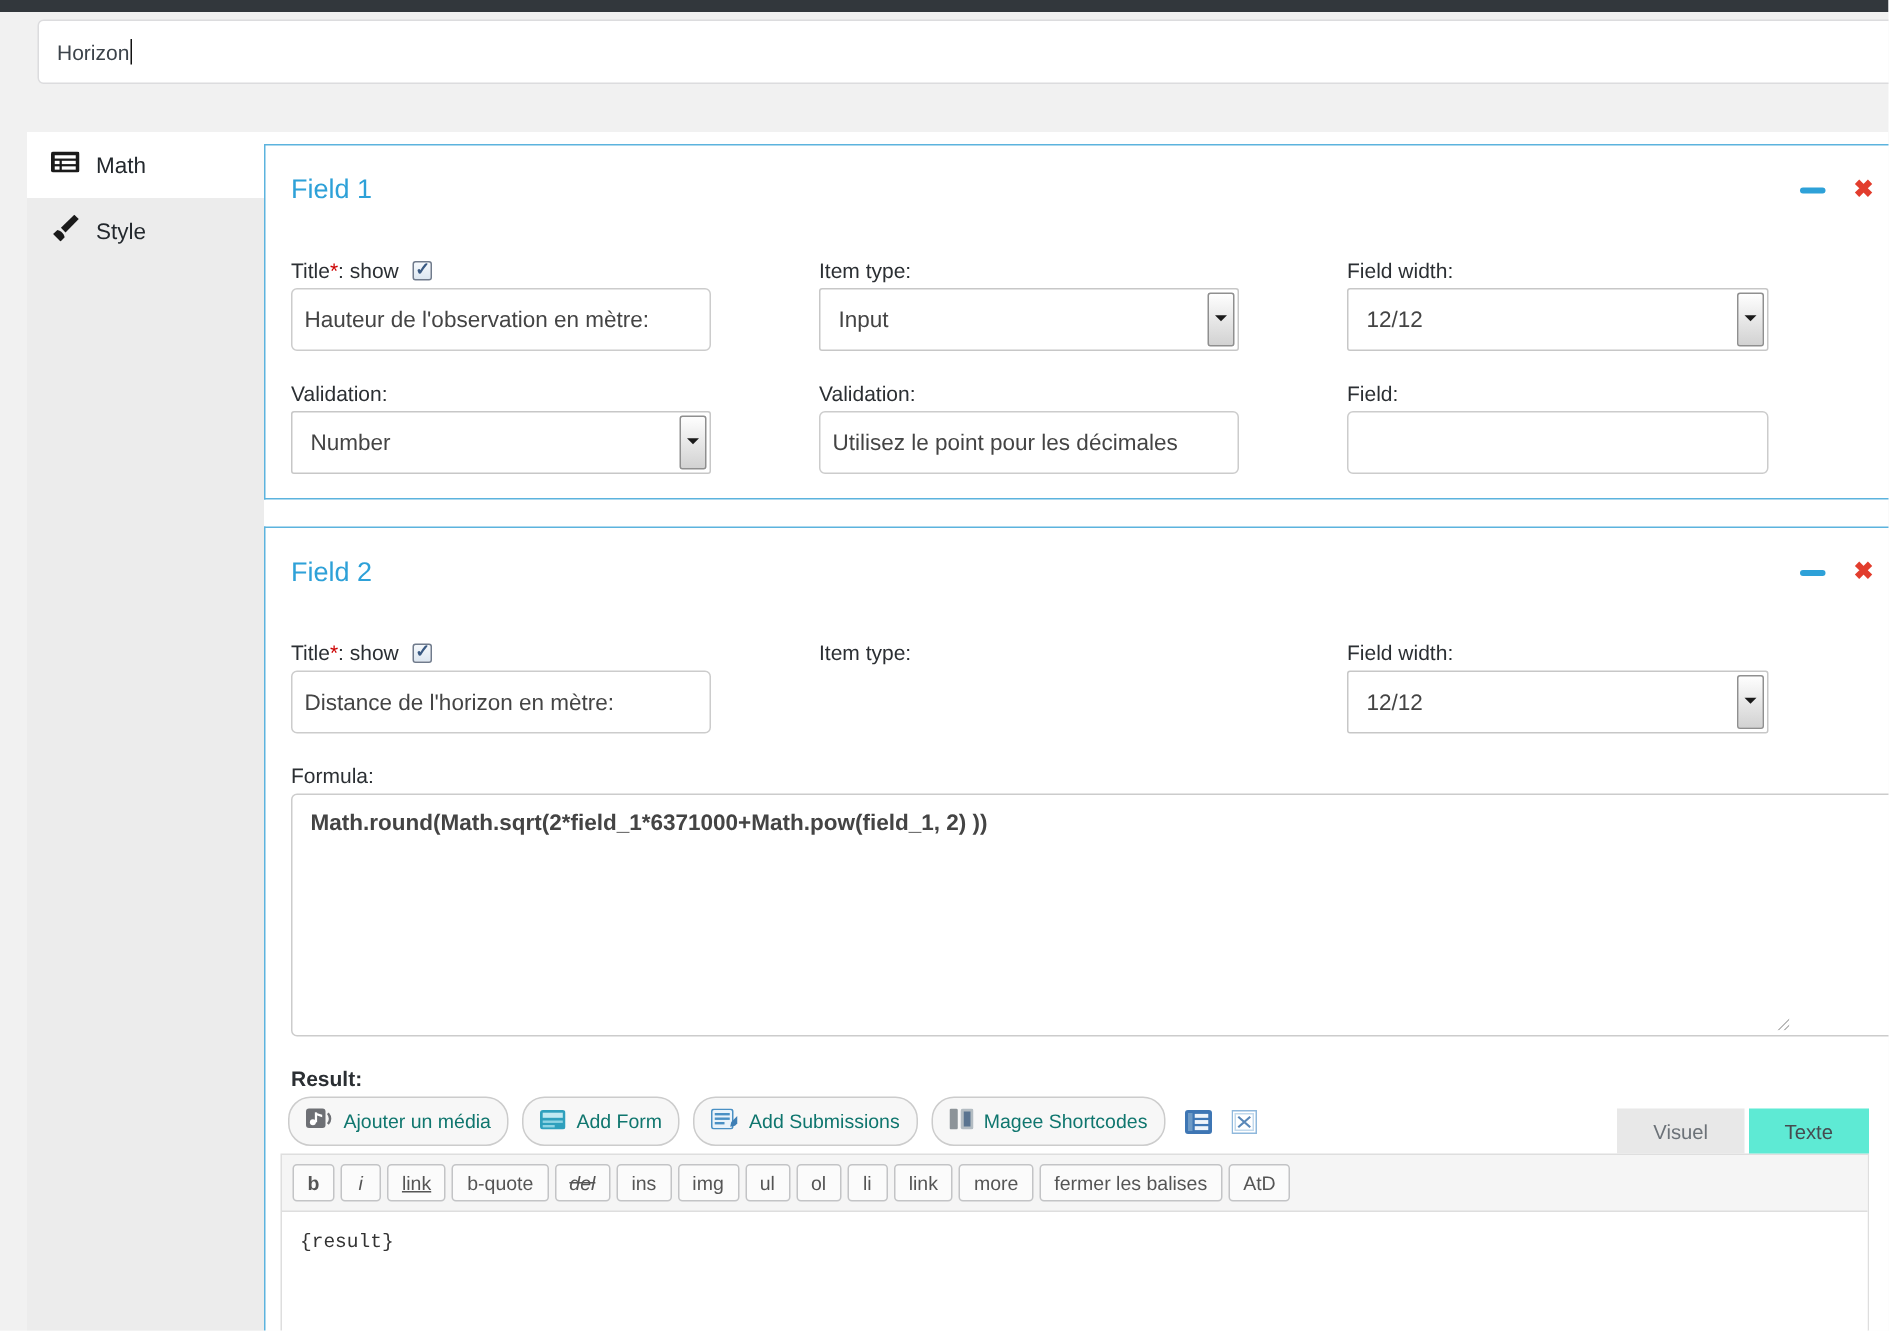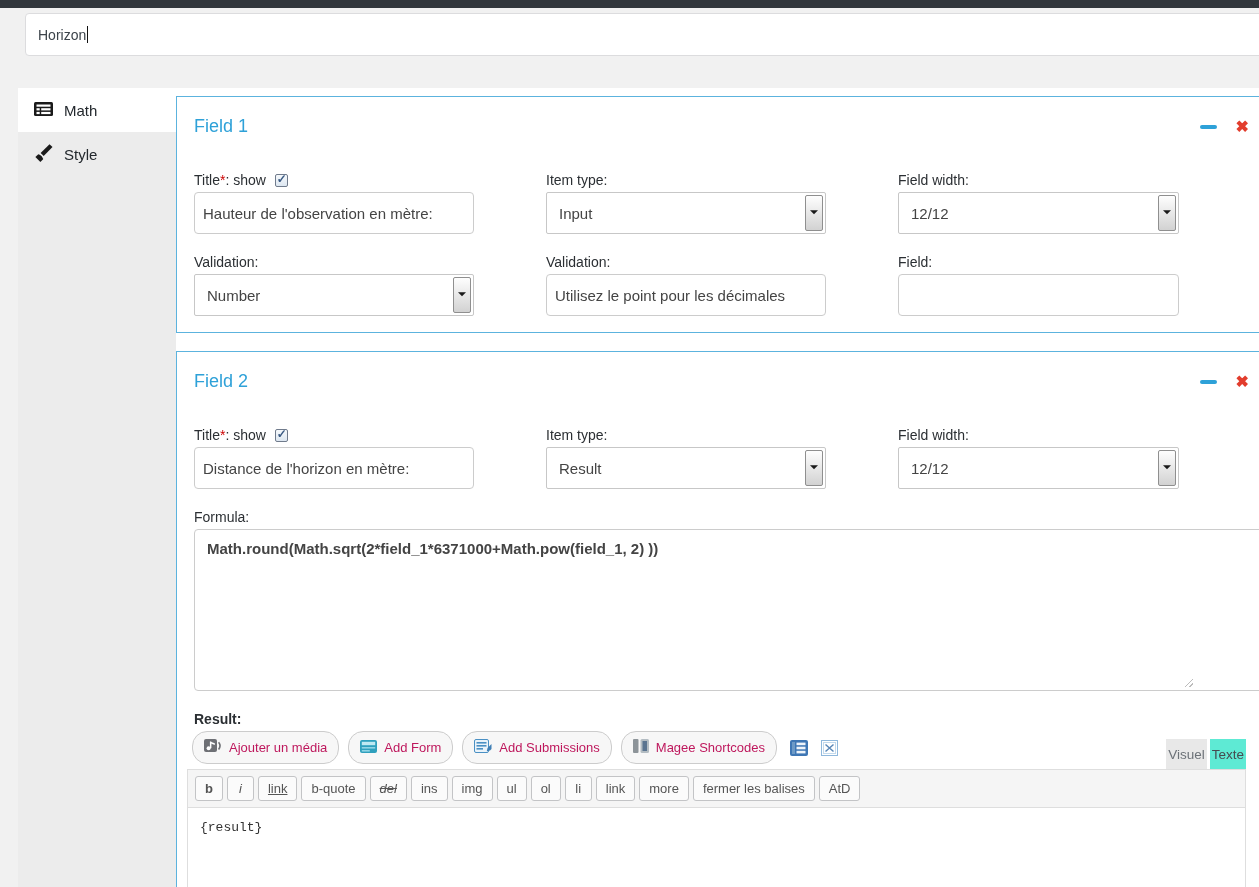--- a/index.html
+++ b/index.html
@@ -84,25 +84,25 @@
   }
   .result-label { margin:20px 0 2px; font-weight:bold; height:18px; }
 
   
   .editor { width:1059px; margin-left:-7px; }
   .editor-header { position:relative; height:38px; }
   .media-buttons { position:absolute; left:5px; top:0; display:flex; gap:9px; align-items:center; }
   .wp-btn {
     height:33px; display:flex; align-items:center; gap:7px; padding:0 11px;
     background:#f7f7f7; border:1px solid #ccc; border-radius:15px;
-    font-size:13px; color:#be185d; white-space:nowrap; cursor:pointer;
+    font-size:13px; color:#0f766e; white-space:nowrap; cursor:pointer;
   }
   .mini-icon { display:inline-flex; margin-left:4px; cursor:pointer; }
   .editor-tabs { position:absolute; right:0; bottom:0; display:flex; }
-  .tab { height:30px; margin-left:3px; padding:0 2px; display:flex; align-items:center;
+  .tab { height:30px; margin-left:3px; padding:0 24px; display:flex; align-items:center;
          background:#e8e8e8; color:#6c7278; font-size:13.5px; cursor:pointer; }
   .tab.active { background:#5eead4; color:#464b50; }
 
   .editor-box { border:1px solid #dedede; }
   .quicktags { background:#f5f5f5; border-bottom:1px solid #dedede; padding:6px 4px 6px 7px;
                display:flex; gap:4px; align-items:center; }
   .qt {
     background:#fbfbfb; border:1px solid #c3c4c6; border-radius:3px;
     font-size:13px; color:#555; padding:4px 9px; min-width:27px; text-align:center; cursor:pointer;
     font-family:"Liberation Sans", sans-serif;
@@ -216,24 +216,20 @@
       <div class="f-grid row-1">
         <div>
           <div class="f-label">
             <span>Title</span><span class="req">*</span><span>: show</span>
             <span class="chk"></span>
           </div>
           <input class="tinput" value="Distance de l'horizon en mètre:" style="">
         </div>
         <div>
           <div class="f-label">Item type:</div>
-          <div class="sel">
-            <span>Result</span>
-            <span class="sel-btn"></span>
-          </div>
         </div>
         <div>
           <div class="f-label">Field width:</div>
           <div class="sel">
             <span>12/12</span>
             <span class="sel-btn"></span>
           </div>
         </div>
       </div>
 

